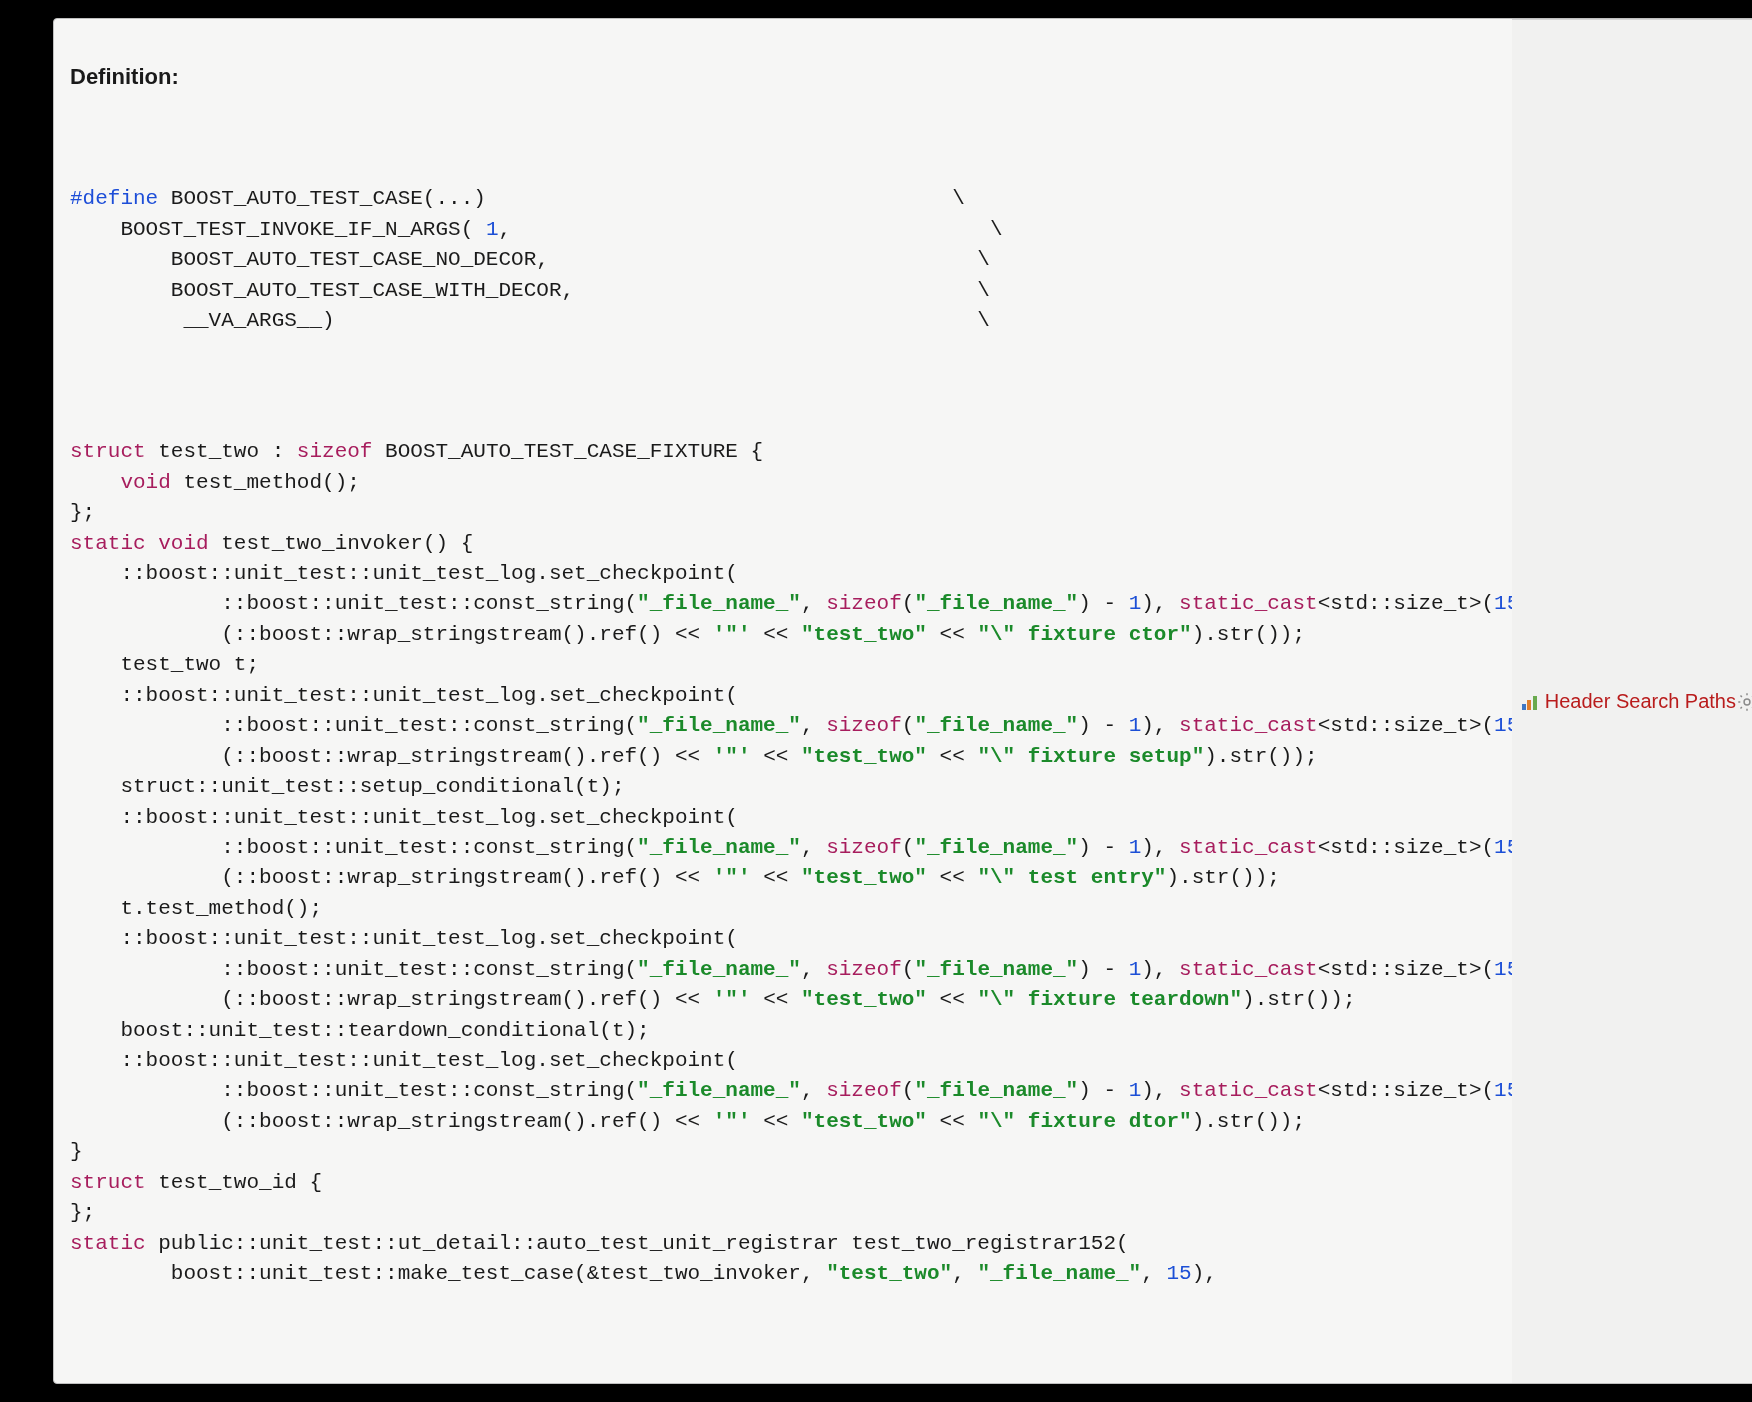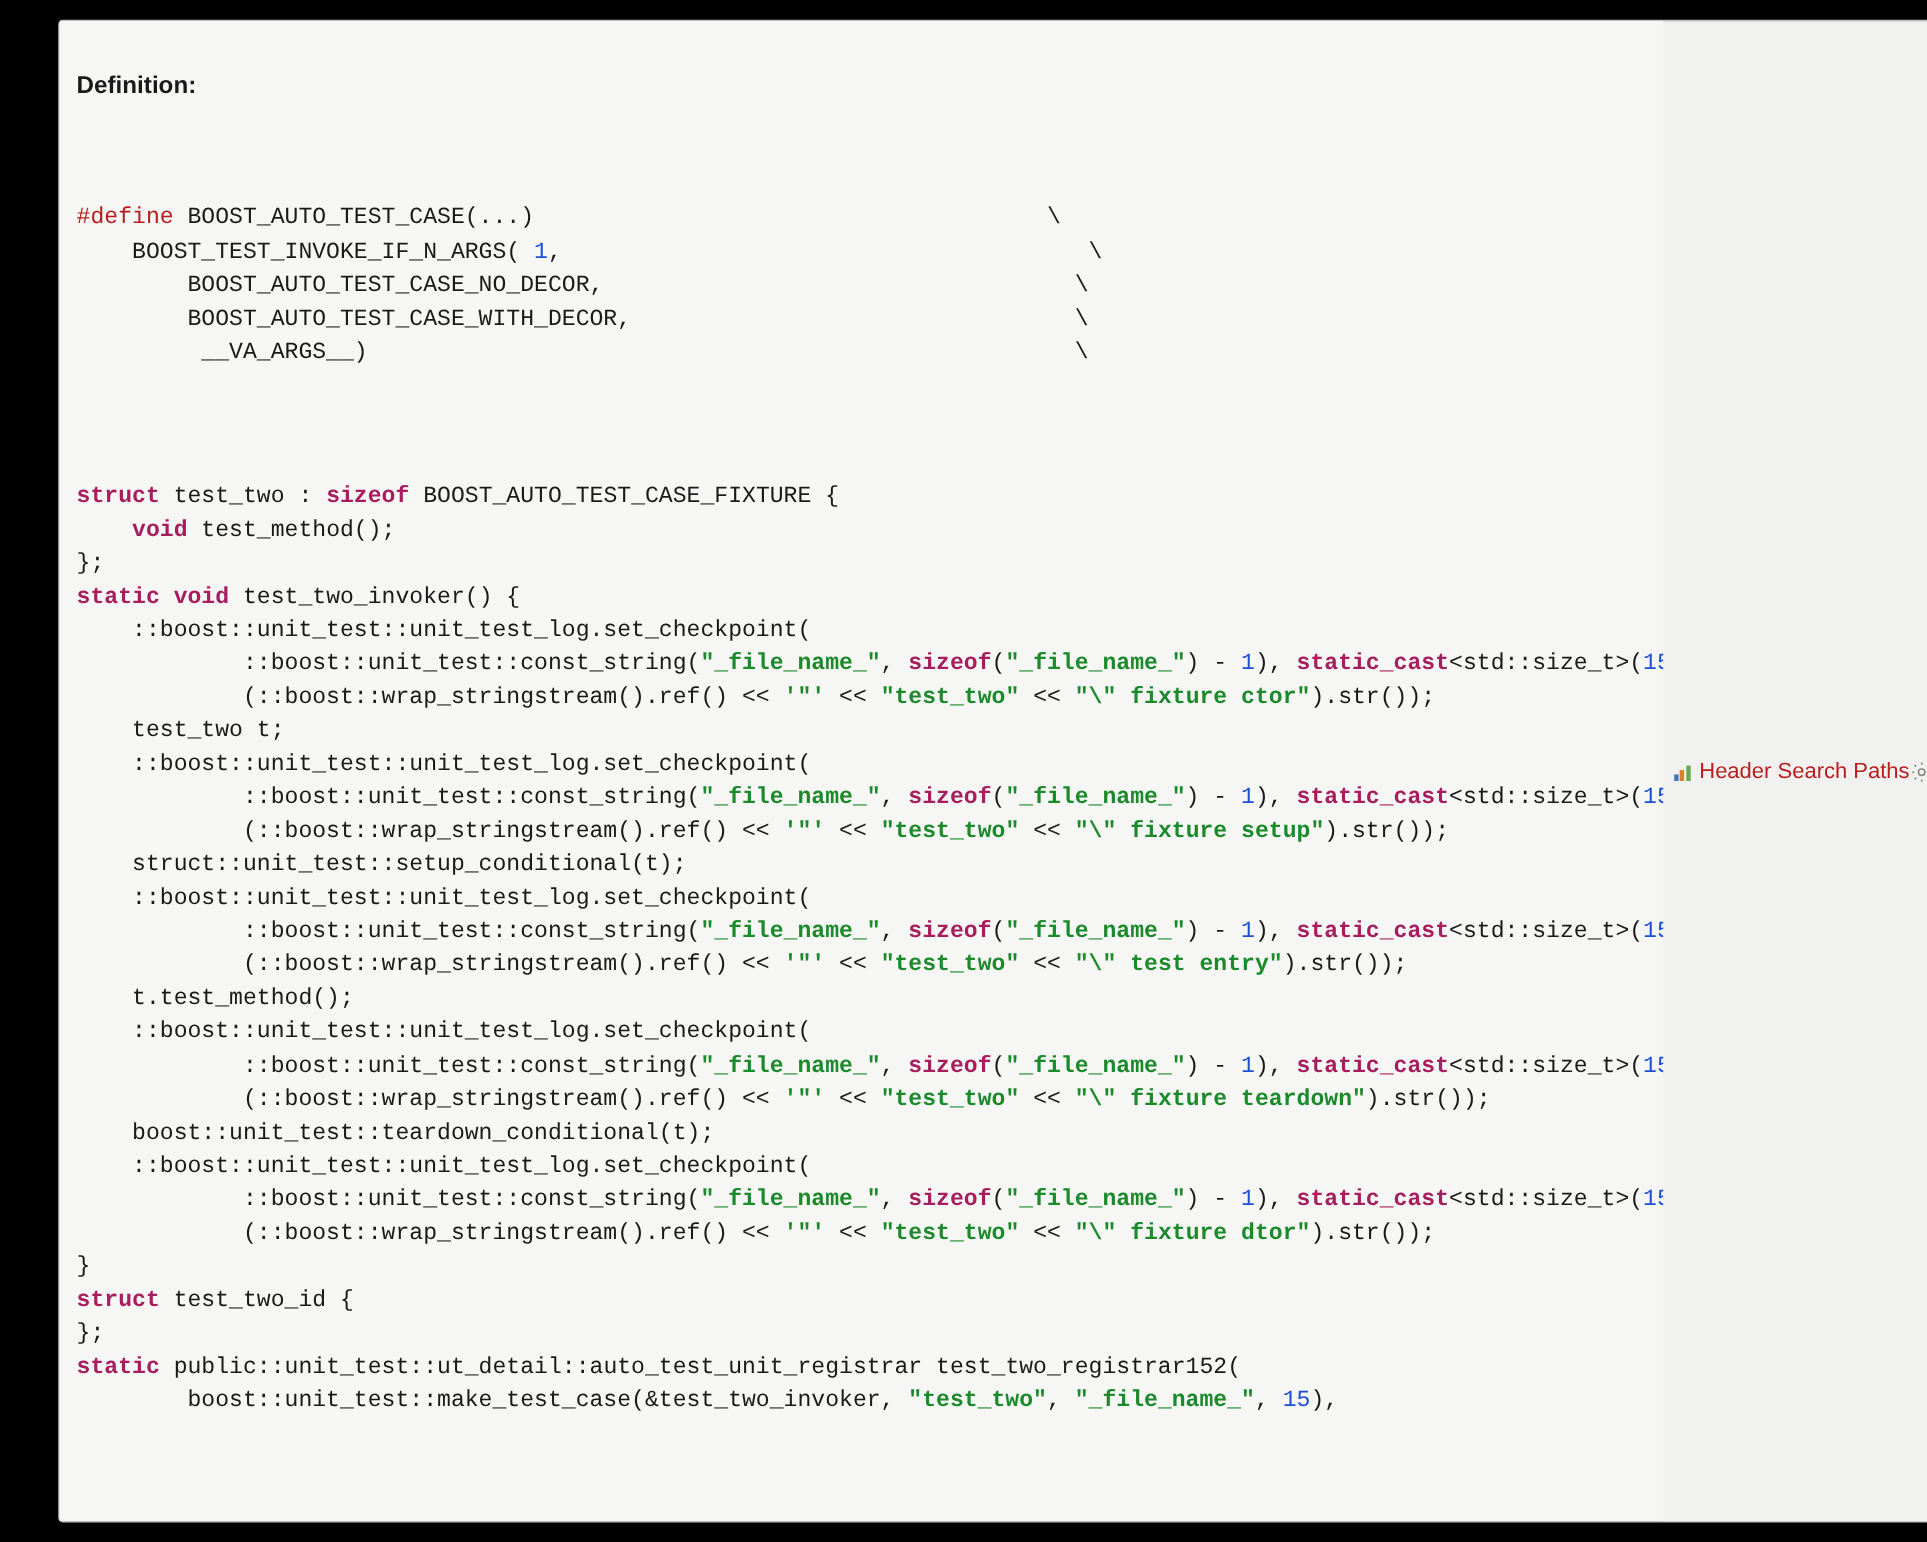--- a/index.html
+++ b/index.html
@@ -67,22 +67,22 @@
   .bricon span:nth-child(1){height:6px;background:#3f77c4;}
   .bricon span:nth-child(2){height:10px;background:#e07e2d;}
   .bricon span:nth-child(3){height:14px;background:#6aaa4e;}
   .gear {
     width: 22px; height: 22px;
     color: #8a8a8a;
   }
   .gear svg { width: 100%; height: 100%; }
 
   
-  .tk-pre { color: #b91c1c; }          
-  .tk-kw  { color: #a71d5d; font-weight: 700; }
+  .tk-pre { color: #1d4ed8; }          
+  .tk-kw  { color: #a71d5d; font-weight: 400; }
   .tk-str { color: #1b8a2a; font-weight: 700; } 
   .tk-num { color: #1c4fd6; }
 
 </style>
 </head>
 <body>
 
 <div class="window">
   <div class="content">
 <div class="section-header">Definition:</div>

